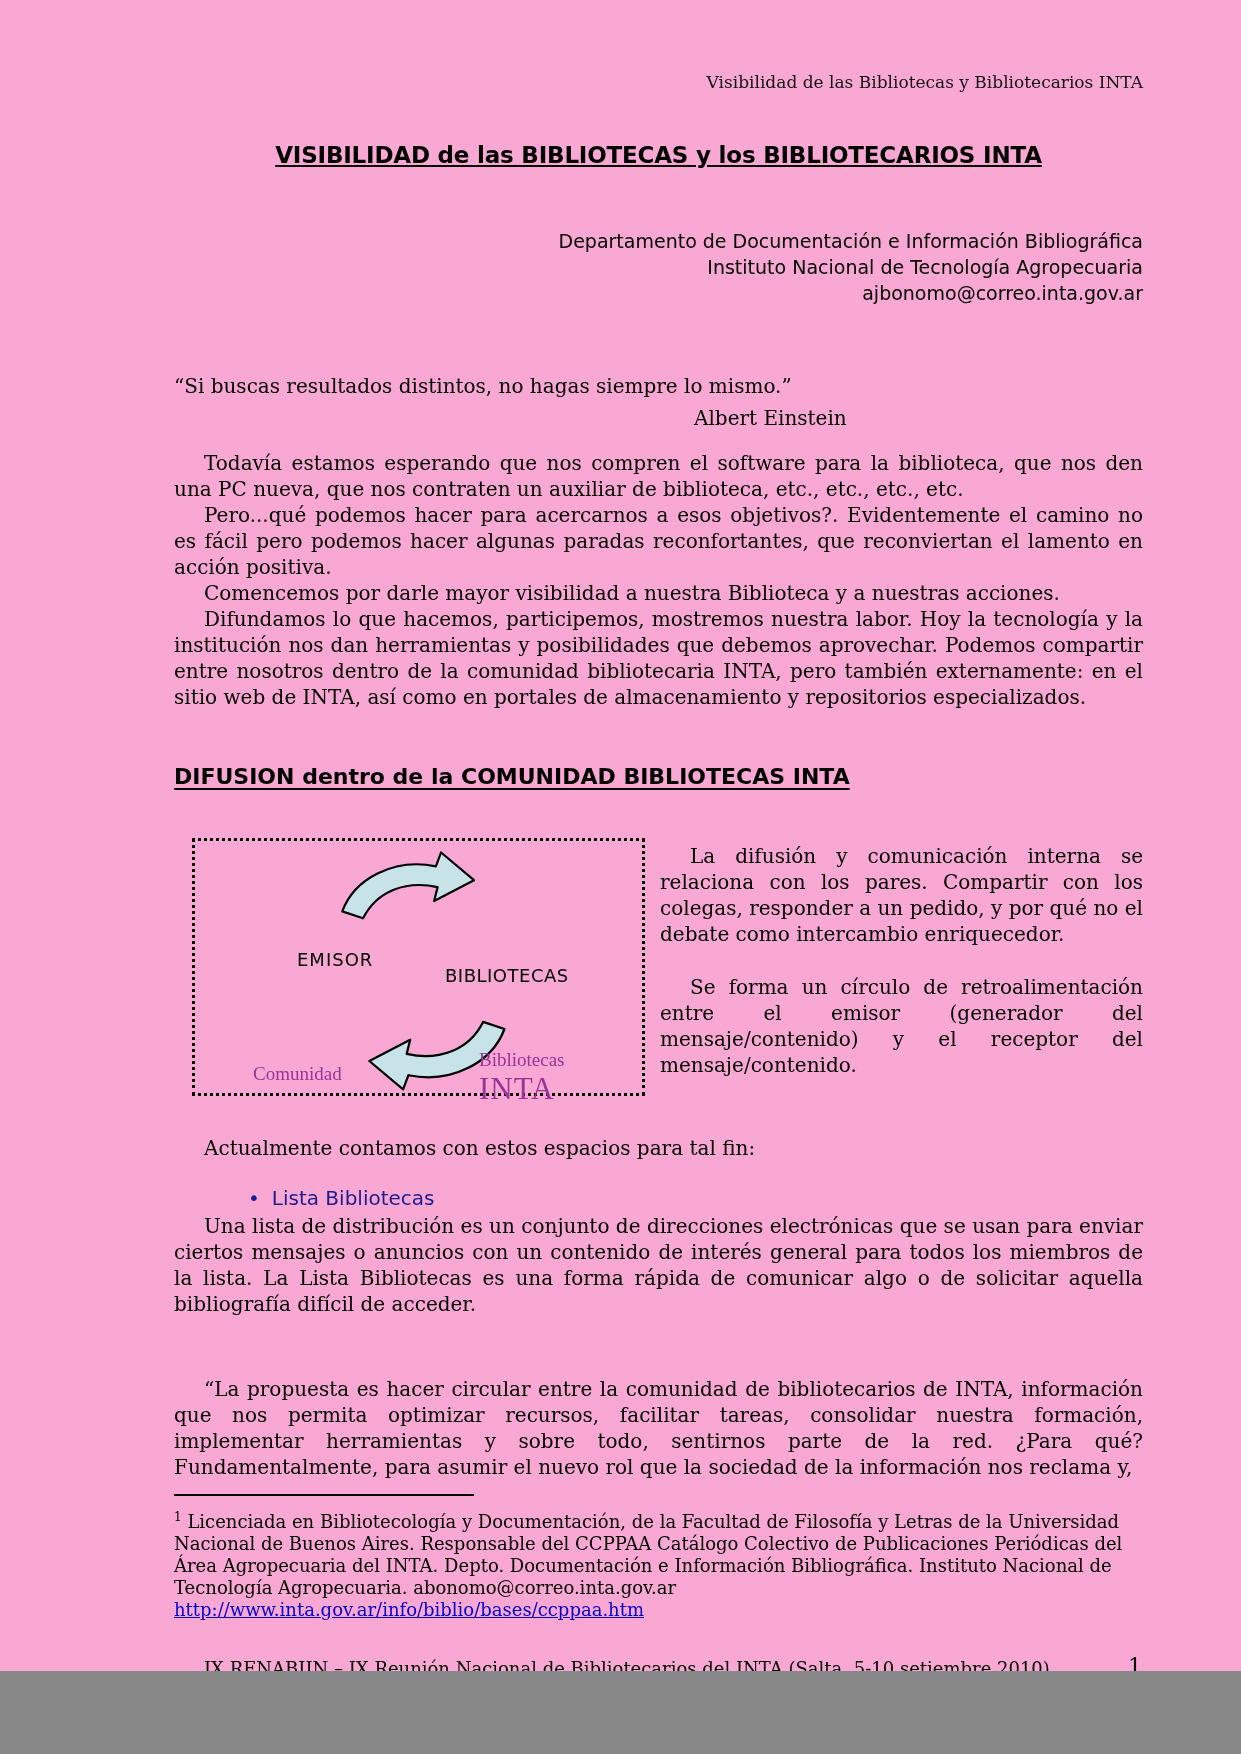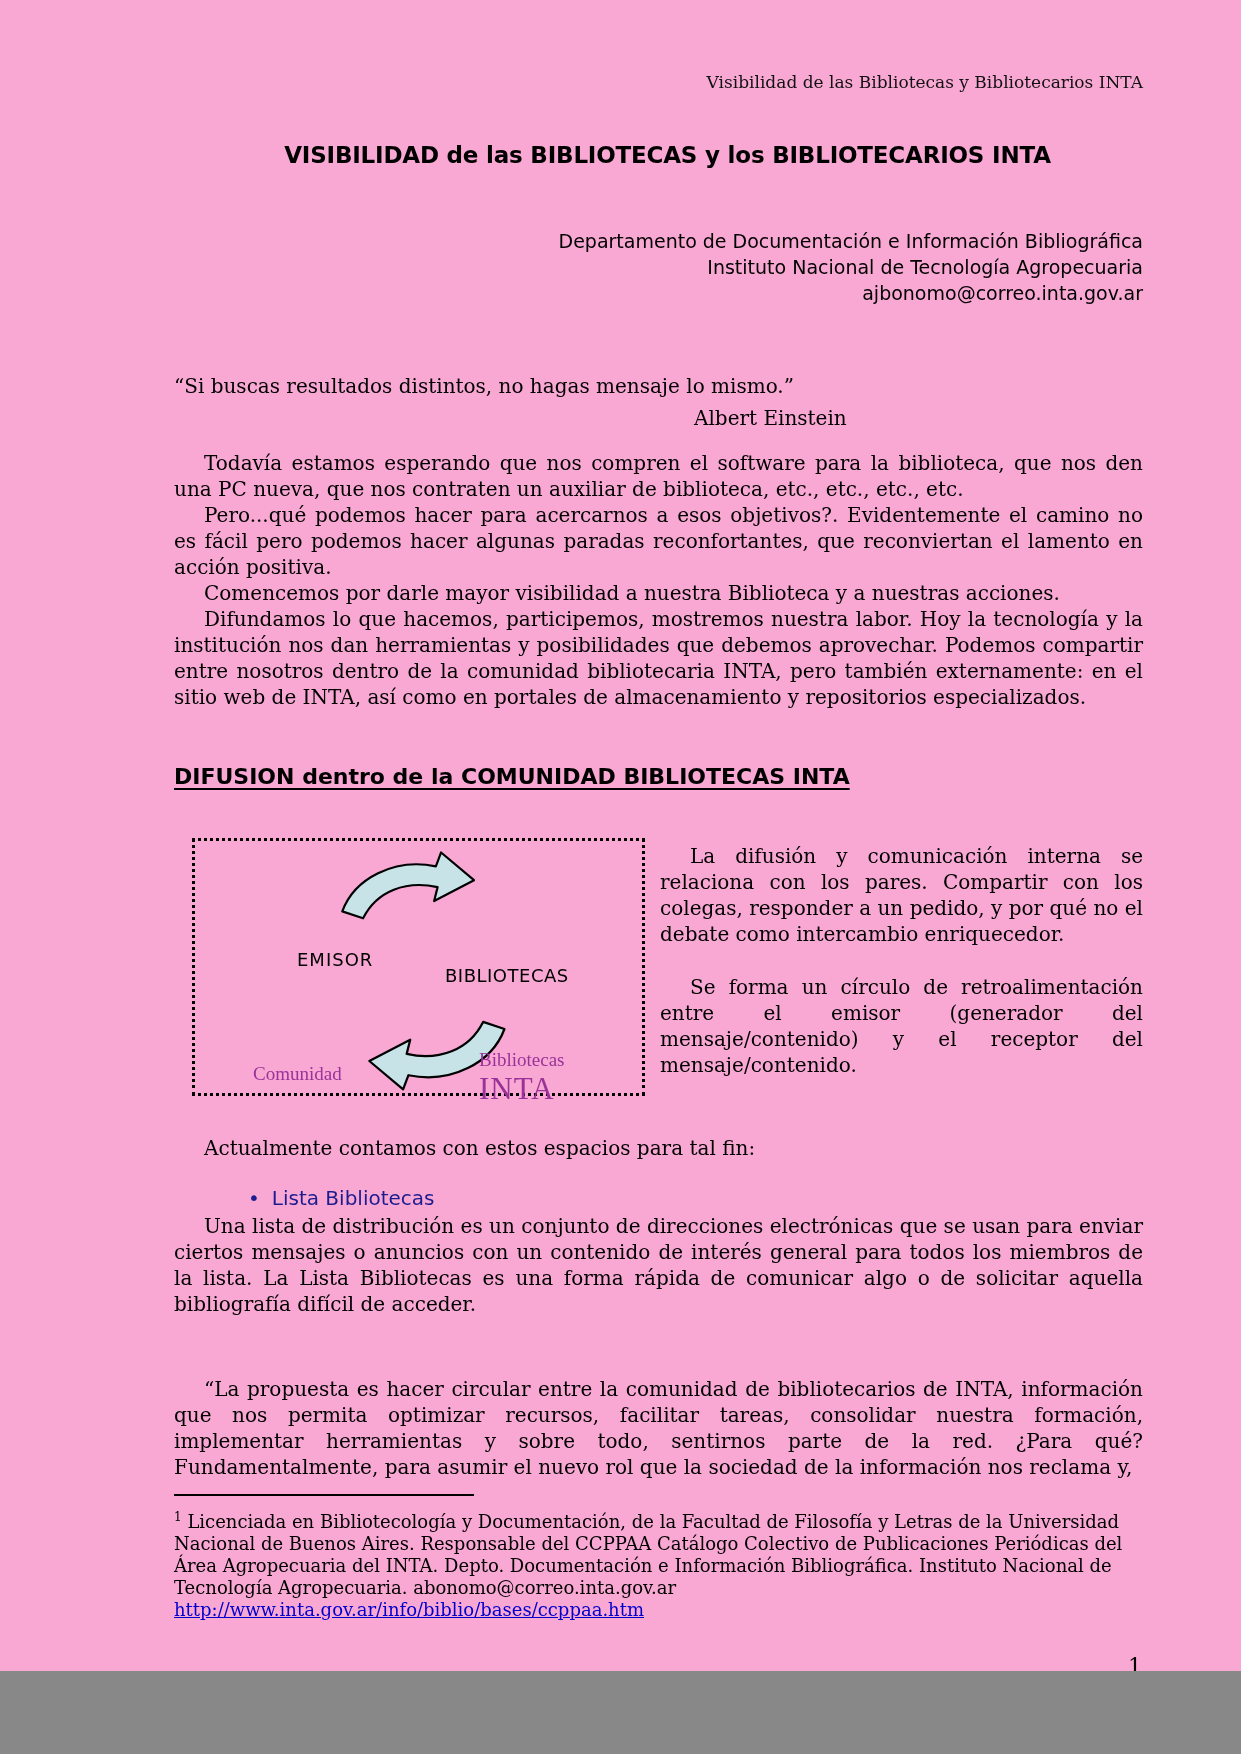--- a/index.html
+++ b/index.html
@@ -10,22 +10,22 @@
     margin:0 auto;
     overflow:hidden;
     font-family:"DejaVu Serif", serif;
     color:#000;
   }
   .abs{position:absolute;}
   .serif{font-family:"DejaVu Serif", serif;}
   .sans{font-family:"DejaVu Sans","Liberation Sans", sans-serif;}
 
   .running-header{top:72px;right:98px;font-size:17px;color:#111;}
-  .doc-title{top:142px;left:183px;width:969px;text-align:center;
-    font-size:23px;font-weight:bold;letter-spacing:-0.2px;margin:0;}
+  .doc-title{top:142px;left:174px;width:969px;text-align:center;
+    font-size:23px;font-weight:bold;letter-spacing:-0.2px;margin:0;text-decoration:underline;}
   .author-block{top:228px;right:98px;text-align:right;font-size:19px;line-height:26px;}
   .author-block sup{font-size:12px;}
 
   .epigraph-quote{top:374px;left:174px;font-size:20px;}
   .epigraph-attr{top:406px;left:694px;font-size:20px;}
 
   .bodycopy{font-size:20px;line-height:26px;text-align:justify;}
   .bodycopy p{margin:0;text-indent:30px;}
   .intro-block{top:450px;left:174px;width:969px;}
 
@@ -73,21 +73,21 @@
   <div class="abs running-header serif">Visibilidad de las Bibliotecas y Bibliotecarios INTA</div>
 
   <h1 class="abs doc-title sans">VISIBILIDAD de las BIBLIOTECAS y los BIBLIOTECARIOS INTA</h1>
 
   <div class="abs author-block sans">
     <div>Departamento de Documentación e Información Bibliográfica</div>
     <div>Instituto Nacional de Tecnología Agropecuaria</div>
     <div>ajbonomo@correo.inta.gov.ar</div>
   </div>
 
-  <div class="abs epigraph-quote serif">“Si buscas resultados distintos, no hagas mensaje lo mismo.”</div>
+  <div class="abs epigraph-quote serif">“Si buscas resultados distintos, no hagas siempre lo mismo.”</div>
   <div class="abs epigraph-attr serif">Albert Einstein</div>
 
   <div class="abs intro-block bodycopy serif">
     <p>Todavía estamos esperando que nos compren el software para la biblioteca, que nos den una PC nueva, que nos contraten un auxiliar de biblioteca, etc., etc., etc., etc.</p>
     <p>Pero...qué podemos hacer para acercarnos a esos objetivos?. Evidentemente el camino no es fácil pero podemos hacer algunas paradas reconfortantes, que reconviertan el lamento en acción positiva.</p>
     <p>Comencemos por darle mayor visibilidad a nuestra Biblioteca y a nuestras acciones.</p>
     <p>Difundamos lo que hacemos, participemos, mostremos nuestra labor. Hoy la tecnología y la institución nos dan herramientas y posibilidades que debemos aprovechar. Podemos compartir entre nosotros dentro de la comunidad bibliotecaria INTA, pero también externamente: en el sitio web de INTA, así como en portales de almacenamiento y repositorios especializados.</p>
   </div>
 
   <h2 class="abs section-heading sans">DIFUSION dentro de la COMUNIDAD BIBLIOTECAS INTA</h2>
@@ -124,15 +124,16 @@
 
 
   <div class="abs bullet-para-2 bodycopy serif">
     <p>“La propuesta es hacer circular entre la comunidad de bibliotecarios de INTA, información que nos permita optimizar recursos, facilitar tareas, consolidar nuestra formación, implementar herramientas y sobre todo, sentirnos parte de la red. ¿Para qué? Fundamentalmente, para asumir el nuevo rol que la sociedad de la información nos reclama y,</p>
   </div>
 
   <div class="abs footnote-rule"></div>
 
   <div class="abs footnote serif"><sup>1</sup> <span>Licenciada en Bibliotecología y Documentación, de la Facultad de Filosofía y Letras de la Universidad Nacional de Buenos Aires. Responsable del CCPPAA Catálogo Colectivo de Publicaciones Periódicas del Área Agropecuaria del  INTA. Depto. Documentación e Información Bibliográfica. Instituto Nacional de Tecnología Agropecuaria.  abonomo@correo.inta.gov.ar </span><a href="#" style="color:#0000cc;">http://www.inta.gov.ar/info/biblio/bases/ccppaa.htm</a></div>
 
+  <div class="abs footer-text serif">IX RENABIIN – IX Reunión Nacional de Bibliotecarios del INTA (Salta, 5-10 setiembre 2010)</div>
   <div class="abs page-number serif">1</div>
 
 </div>
 
 </body></html>

